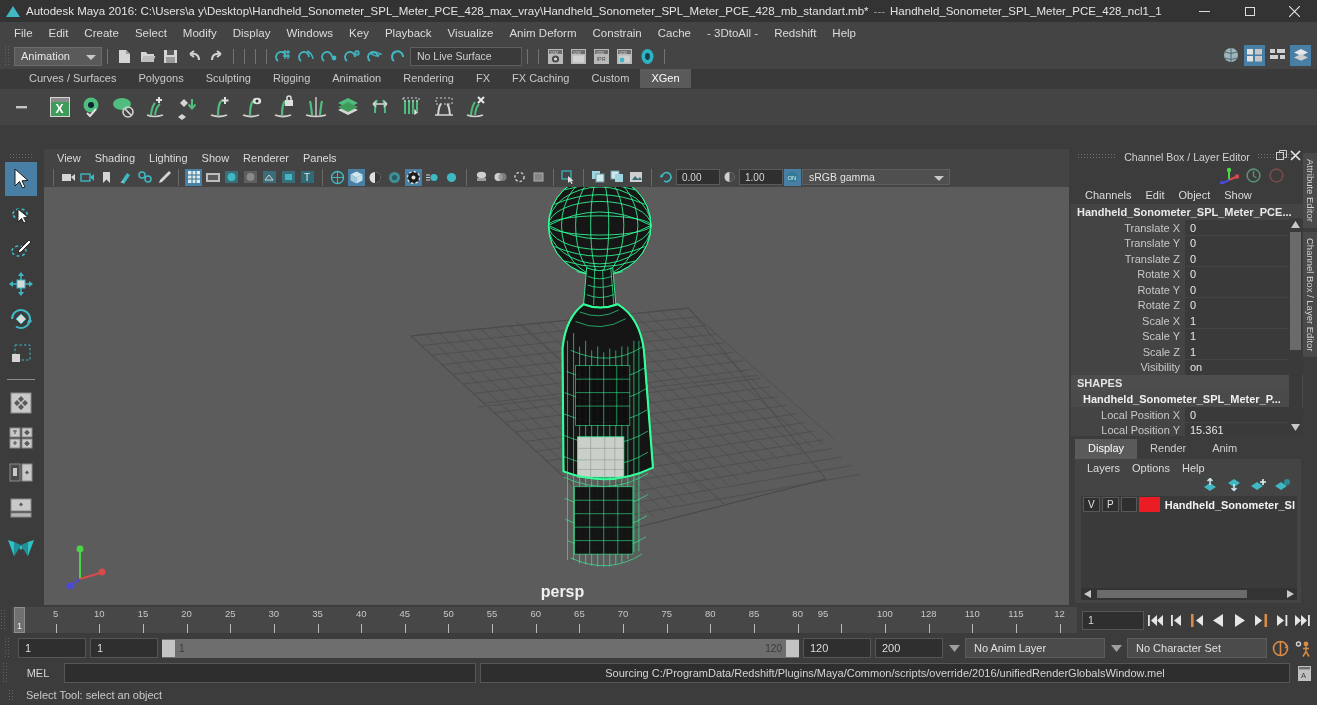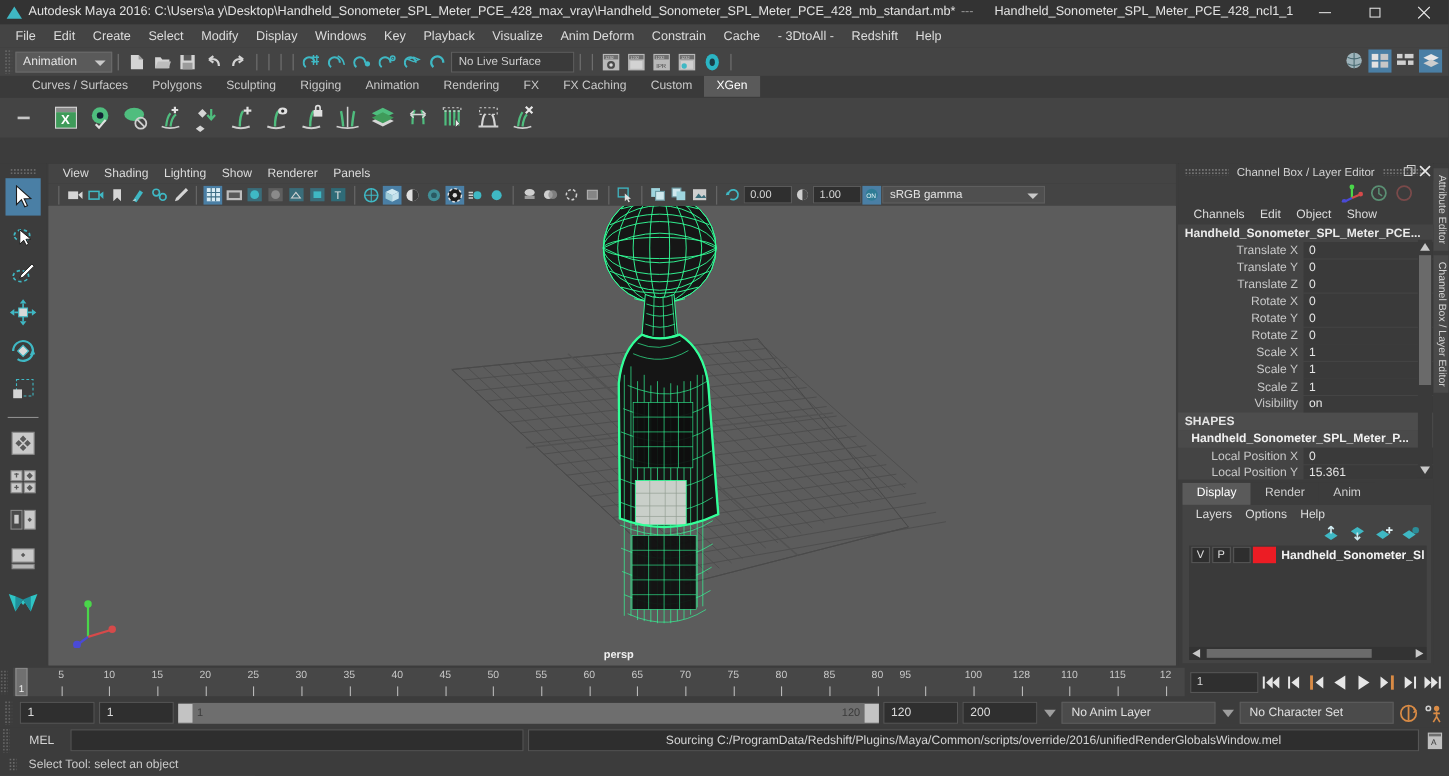--- a/index.html
+++ b/index.html
@@ -16,21 +16,21 @@
   
   .titlebar {
     height: 22px; background: #333333; display: flex; align-items: center;
     padding-left: 6px; flex: 0 0 22px; position: relative;
   }
   .tb-icon { width: 14px; height: 14px; margin-right: 6px; position: relative; flex:0 0 14px;}
   .tb-icon .m1 { position:absolute; left:0; top:2px; width:0; height:0;
     border-left:7px solid transparent; border-right:7px solid transparent; border-bottom:11px solid #3fb8c4; }
   .tb-title { font-size: 11.5px; color: #e3e3e3; white-space: nowrap; }
   .tb-sep { color:#9a9a9a; padding:0 5px; }
-  .tb-sub { color:#e3e3e3;margin-left:14px; }
+  .tb-sub { color:#e3e3e3; }
   .win-btns { position: absolute; right: 0; top: 0; height: 22px; display: flex; }
   .win-btn { width: 45px; height: 22px; display: flex; align-items: center; justify-content: center;
     color: #e0e0e0; font-size: 13px; }
   .glyph-min { display:block; width:11px; height:1px; background:#ddd; }
   .glyph-max { display:block; width:10px; height:9px; border:1px solid #ddd; }
 
   
   .menubar { height: 21px; background: #444444; display: flex; align-items: center; padding-left: 6px; flex:0 0 21px; }
   .menu-item { padding: 2px 8px; font-size: 11.5px; color: #dcdcdc; white-space: nowrap; }
 
@@ -92,21 +92,21 @@
   .vbtn { width: 17px; height: 17px; display:flex;align-items:center;justify-content:center; flex:0 0 17px; margin:0 1px;}
   .vbtn.on { background: #4a7fa5; }
   .vnum { width: 44px; height: 16px; background: #2f2f2f; border:1px solid #5a5a5a; font-size:10px;
      color:#d6d6d6; display:flex; align-items:center; padding-left:5px;}
   .gamma { width: 148px; height: 16px; background: #4f4f4f; border:1px solid #5e5e5e; font-size:10.5px;
      color:#e3e3e3; display:flex; align-items:center; padding-left:6px; position:relative;}
   .gamma .caret { position:absolute; right:5px; top:6px; border-left:5px solid transparent;
      border-right:5px solid transparent; border-top:5px solid #c9c9c9;}
   .viewport { flex: 1 1 auto; background: #5c5c5c; position: relative; overflow: hidden; min-height:0; }
   .persp-label { position: absolute; left: 50%; transform: translateX(-50%); bottom: 4px;
-    font-size: 10px; font-weight: bold; color: #f0f0f0; padding-left: 12px; }
+    font-size: 16px; font-weight: bold; color: #f0f0f0; padding-left: 12px; }
   .axis-gizmo { position: absolute; left: 16px; bottom: 16px; width: 60px; height: 52px; }
 
   
   .rightpanel { width: 232px; flex: 0 0 232px; background: #3c3c3c; display: flex; flex-direction: column; }
   .rp-title { height: 15px; background: #3c3c3c; display: flex; align-items: center; justify-content: center;
     position: relative; font-size: 10.5px; color: #d2d2d2; flex:0 0 15px;}
   .rp-dots { width: 40px; height: 7px; background-image: radial-gradient(#757575 1px, transparent 1px);
     background-size: 3px 3px; }
   .rp-title .tt { padding: 0 7px; }
   .rp-winbtn { position:absolute; display:flex; gap:3px; right:2px; top:1px;}

